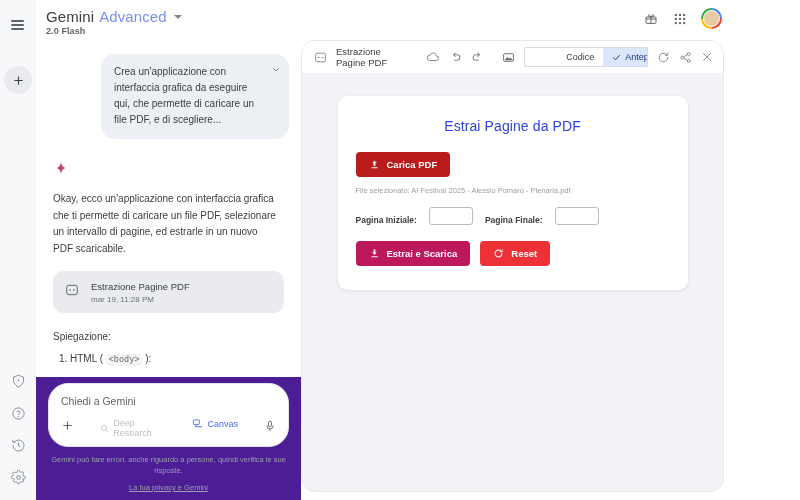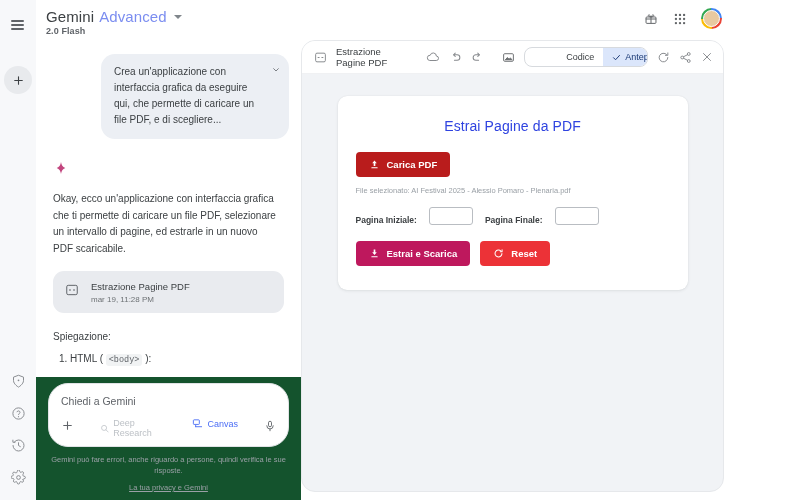--- a/index.html
+++ b/index.html
@@ -101,21 +101,21 @@
     font-family: "Liberation Mono", monospace;
     font-size: 8.5px; background: #f1f3f4; color: #5f6368;
     padding: 1px 3px; border-radius: 3px;
   }
   ul.sub { margin: 8px 0 0 14px; padding: 0; }
   ul.sub > li { font-size: 9.5px; color: #3c4043; line-height: 15.5px; margin-bottom: 9px; }
 
   
   .composer-wrap {
     position: absolute; left: 0; right: 0; bottom: 0;
-    background: #14532d;
+    background: #4c1d95;
     padding: 6px 12px 6px 12px;
   }
   .composer {
     border: 1px solid #e1e3e6; border-radius: 20px;
     background: #fff;
     padding: 11px 12px 8px 12px;
   }
   .composer-placeholder { font-size: 10.5px; color: #5f6368; }
   .composer-tools { display: flex; align-items: flex-start; gap: 26px; margin-top: 11px; }
   .tool-plus { width: 15px; height: 15px; display:flex;align-items:center;justify-content:center; cursor:pointer;}
@@ -143,21 +143,21 @@
     display: flex; align-items: center;
     padding: 0 10px 0 12px;
     gap: 9px;
     border-bottom: 1px solid #f0f1f3;
   }
   .ct-title { font-size: 9.5px; color: #3c4043; margin-right: 6px; }
   .ct-icon { width: 15px; height: 15px; display:flex;align-items:center;justify-content:center;cursor:pointer; opacity:.75;}
   .ct-spacer { flex: 1 1 auto; }
   .seg {
     display: flex; align-items: flex-end;
-    border: 1px solid #d7dade; border-radius: 8px;
+    border: 1px solid #d7dade; border-radius: 1px;
     height: 20px; overflow: hidden; padding-left: 32px;
   }
   .seg-item {
     font-size: 9px; color: #3c4043;
     padding: 0 9px; height: 100%;
     display: flex; align-items: center; gap: 4px;
     cursor: pointer;
   }
   .seg-item.sel { background: #dbe6fb; color: #1b3a76; }
   .canvas-body {

